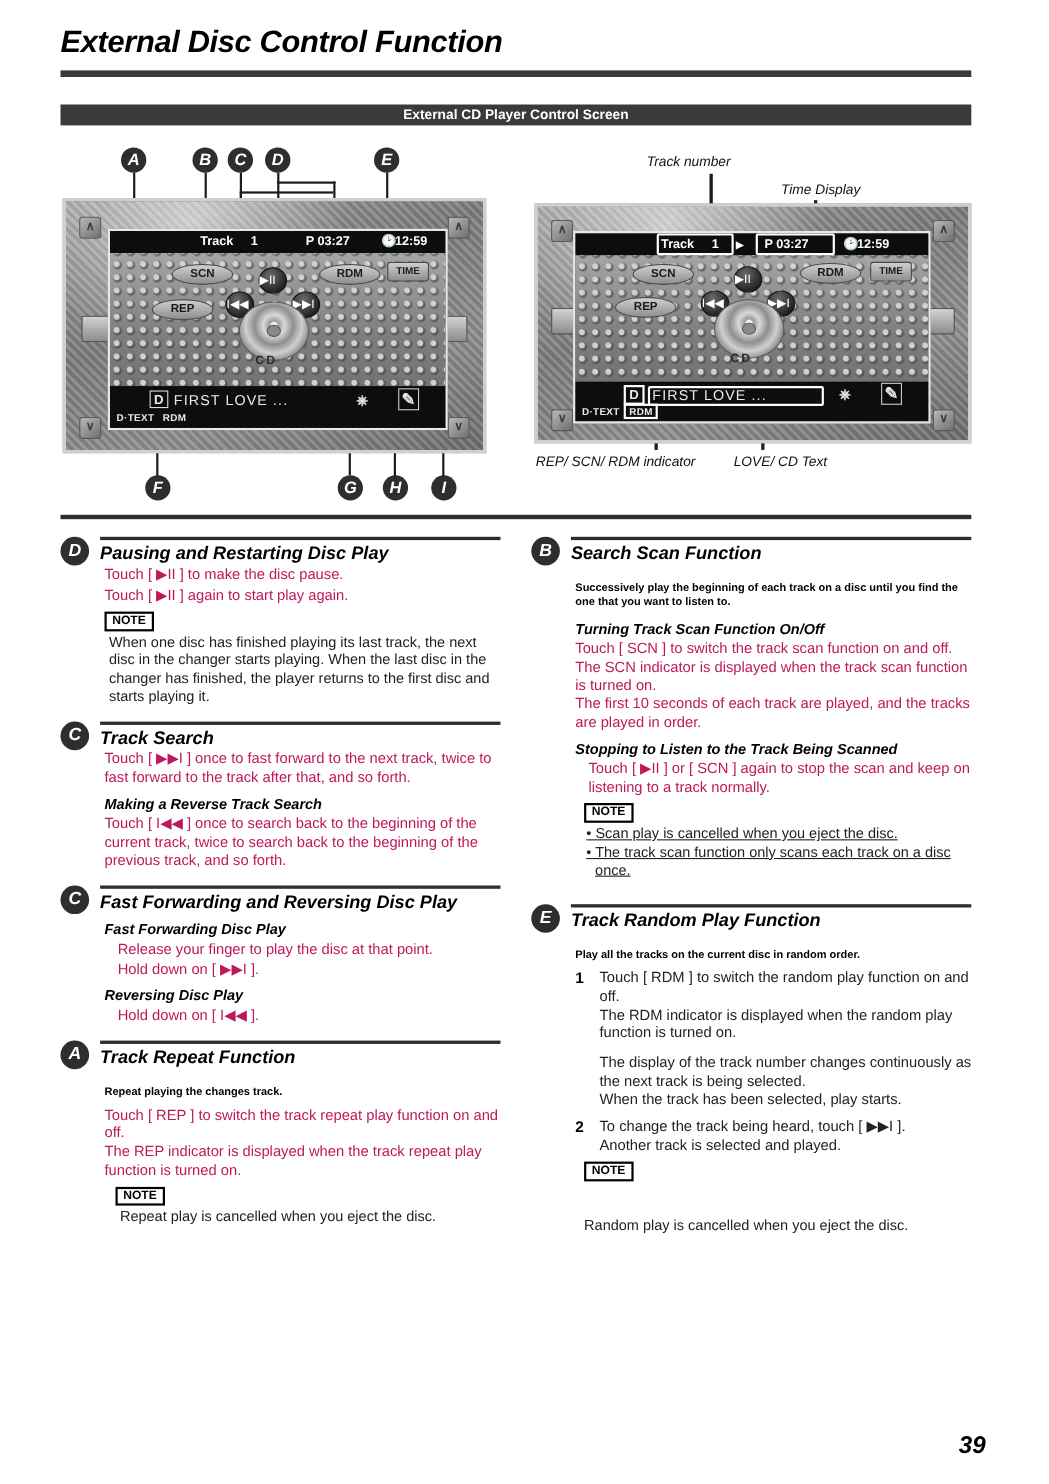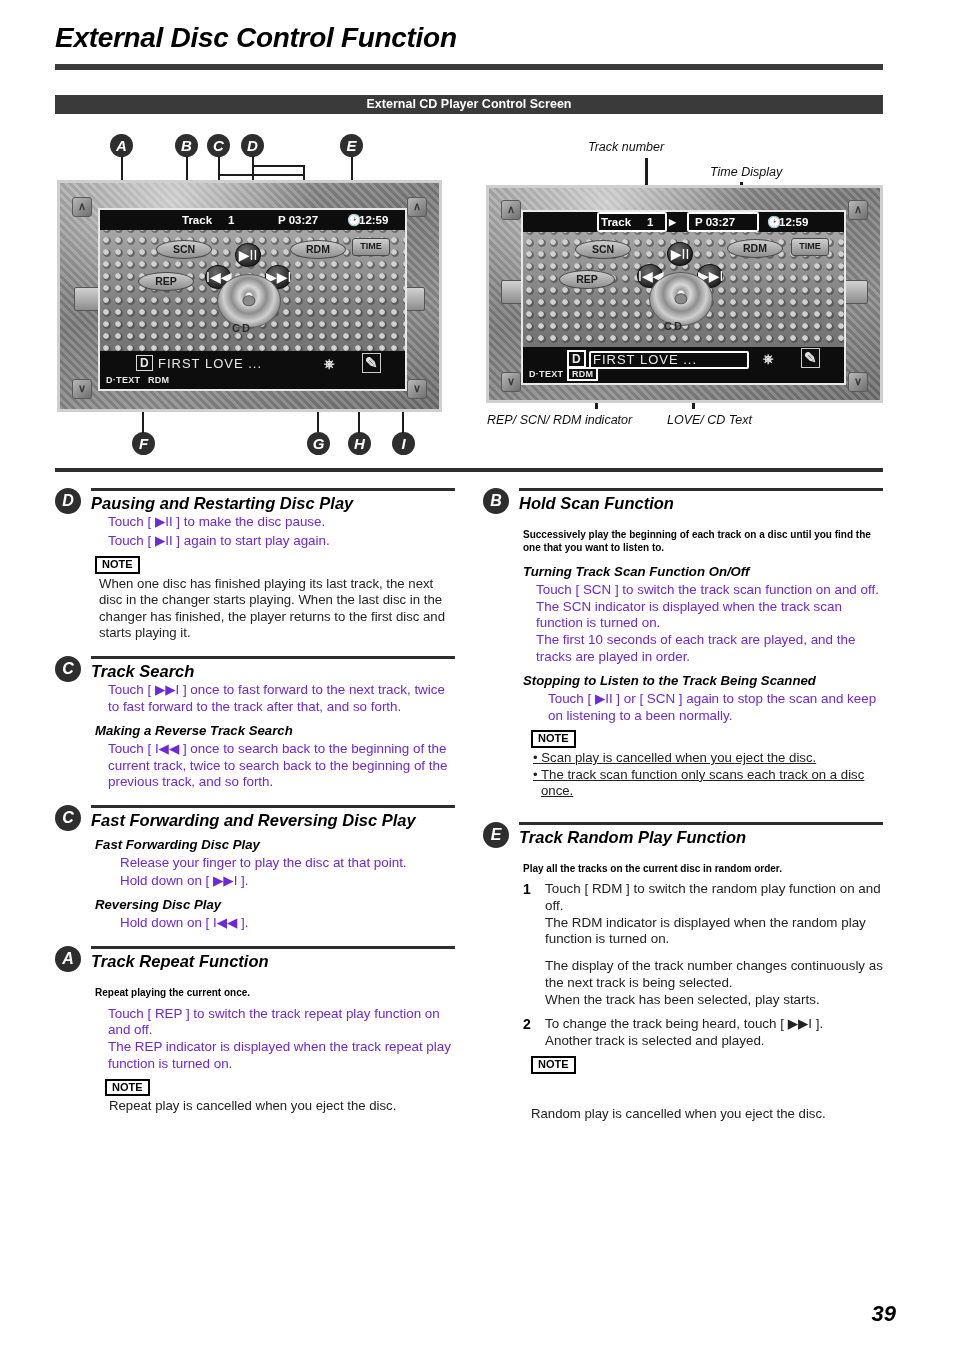--- a/index.html
+++ b/index.html
@@ -53,39 +53,39 @@
      border:1px solid #555;border-radius:2px;}
 
   .discimg{position:absolute;border-radius:50%;
      background:radial-gradient(circle at 50% 40%, #f2f2f2 0 6%, #9a9a9a 9%, #d8d8d8 22%, #8e8e8e 40%, #cfcfcf 58%, #7c7c7c 78%, #b5b5b5 100%);
      border:1px solid #5d5d5d;}
   .discimg::after{content:"";position:absolute;left:50%;top:50%;width:18%;height:18%;
      transform:translate(-50%,-50%);border-radius:50%;background:#8a8a8a;border:1px solid #5a5a5a;}
   .cdtxt{position:absolute;font-size:11px;font-weight:bold;color:#2a2a2a;letter-spacing:2px;}
   .tbtn{position:absolute;border-radius:50%;
      background:radial-gradient(circle at 40% 30%, #6b6b6b, #1f1f1f 75%);
-     border:1px solid #111;color:#fff;font-size:14px;text-align:center;}
+     border:1px solid #111;color:#fff;font-size:11px;}
 
   
   .col{position:absolute;width:400px;}
   .colL{left:55px;}
   .colR{left:483px;}
 
   .hrule-top{position:absolute;height:4px;background:#2e2e2e;}
 
   .blk{position:relative;margin-bottom:0;}
   .blk .bnum{position:absolute;left:0;top:0;width:26px;height:26px;border-radius:50%;
              background:#2e2e2e;color:#fff;font-size:16px;font-weight:bold;font-style:italic;
              text-align:center;line-height:26px;}
   .blk .btitle{margin-left:36px;font-size:16.5px;font-weight:bold;font-style:italic;
                border-top:3px solid #2e2e2e;padding-top:3px;line-height:1.12;}
   .blk .body{margin-left:40px;}
   .bold{font-weight:bold;font-size:10px;line-height:1.22;margin-top:17px;}
   .sub{font-weight:bold;font-style:italic;font-size:13.2px;line-height:1.22;margin-top:7px;}
-  .p{font-size:13.4px;line-height:1.25;color:#6d28d9;margin-top:2px;margin-left:13px;}
+  .p{font-size:13.4px;line-height:1.25;color:#be185d;margin-top:2px;}
   .note-tag{display:inline-block;border:2px solid #000;font-size:11px;font-weight:bold;
             padding:0px 5px;margin-top:6px;line-height:1.25;}
   .note-body{font-size:13.2px;line-height:1.25;color:#222;margin-top:2px;padding-left:4px;}
   .bullets{font-size:13.2px;line-height:1.25;color:#222;margin-top:2px;padding-left:6px;text-decoration:underline;}
   .bullets div{text-indent:-8px;padding-left:12px;}
   .step{position:relative;padding-left:22px;font-size:13.4px;line-height:1.25;color:#222;margin-top:6px;}
   .step .n{position:absolute;left:0;top:0;font-weight:bold;font-size:14px;color:#000;}
   .ind{padding-left:12px;}
 
   .pagenum{position:absolute;right:58px;bottom:22px;font-size:22px;font-weight:bold;font-style:italic;}
@@ -269,42 +269,42 @@
         <div class="p ind">Hold down on [ ▶▶I ].</div>
         <div class="sub">Reversing Disc Play</div>
         <div class="p ind">Hold down on [ I◀◀ ].</div>
       </div>
     </div>
 
     <div class="blk" style="margin-top:14px;">
       <div class="bnum">A</div>
       <div class="btitle">Track Repeat Function</div>
       <div class="body">
-        <div class="bold">Repeat playing the current once.</div>
+        <div class="bold">Repeat playing the changes track.</div>
         <div class="p" style="white-space:pre-line;margin-top:6px;">Touch [ REP ] to switch the track repeat play function on and off.
 The REP indicator is displayed when the track repeat play function is turned on.</div>
         <div class="note-tag" style="margin-left:10px;">NOTE</div>
         <div class="note-body" style="padding-left:14px;">Repeat play is cancelled when you eject the disc.</div>
       </div>
     </div>
   </div>
 
   <div class="col colR" style="top:488px;">
 
     <div class="blk">
       <div class="bnum">B</div>
-      <div class="btitle">Hold Scan Function</div>
+      <div class="btitle">Search Scan Function</div>
       <div class="body">
         <div class="bold">Successively play the beginning of each track on a disc until you find the one that you want to listen to.</div>
         <div class="sub" style="margin-top:10px;">Turning Track Scan Function On/Off</div>
         <div class="p" style="white-space:pre-line;">Touch [ SCN ] to switch the track scan function on and off.
 The SCN indicator is displayed when the track scan function is turned on.
 The first 10 seconds of each track are played, and the tracks are played in order.</div>
         <div class="sub">Stopping to Listen to the Track Being Scanned</div>
-        <div class="p ind">Touch [ ▶II ] or [ SCN ] again to stop the scan and keep on listening to a been normally.</div>
+        <div class="p ind">Touch [ ▶II ] or [ SCN ] again to stop the scan and keep on listening to a track normally.</div>
         <div class="note-tag" style="margin-left:8px;">NOTE</div>
         <div class="bullets">
           <div>• Scan play is cancelled when you eject the disc.</div>
           <div>• The track scan function only scans each track on a disc once.</div>
         </div>
       </div>
     </div>
 
     <div class="blk" style="margin-top:22px;">
       <div class="bnum">E</div>

